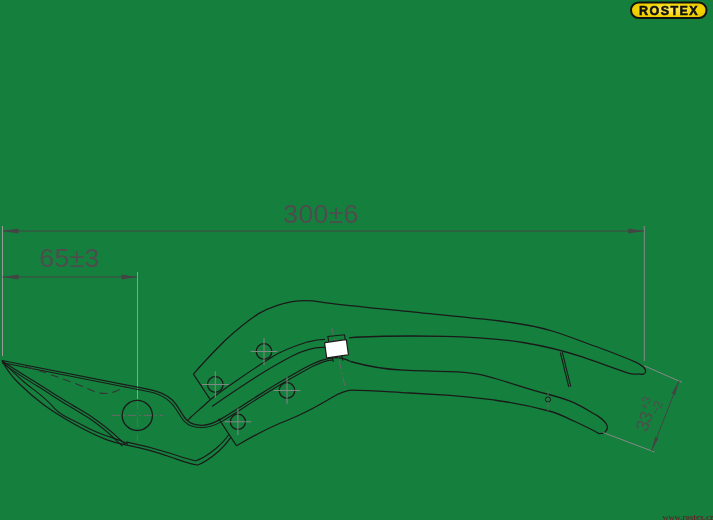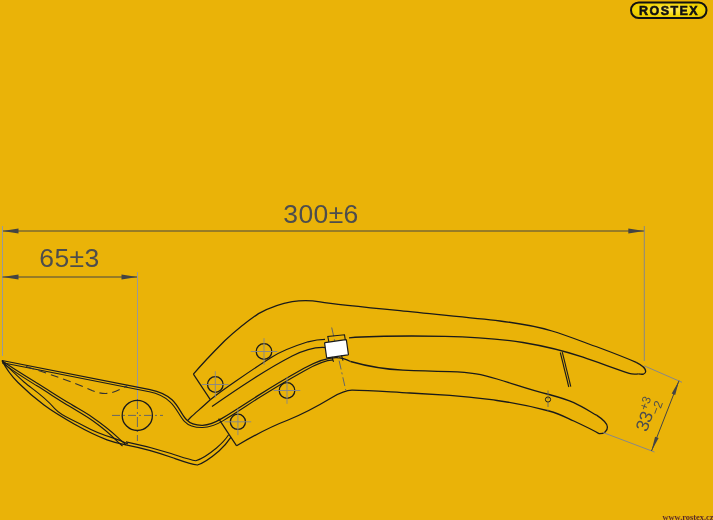--- a/index.html
+++ b/index.html
@@ -1,16 +1,16 @@
 <!DOCTYPE html>
 <html><head>
 <meta charset="utf-8">
 <style>
   html,body{margin:0;padding:0;background:#ffffff;}
-  .page{position:relative;width:713px;height:520px;background:#eab308;overflow:hidden;
+  .page{position:relative;width:713px;height:520px;background:#15803d;overflow:hidden;
         font-family:"Liberation Sans", sans-serif;}
   svg{position:absolute;left:0;top:0;}
 </style>
 </head>
 <body>
 <div class="page">
 <svg width="713" height="520" viewBox="0 0 713 520">
   <defs>
     <radialGradient id="logoy" cx="50%" cy="45%" r="75%">
       <stop offset="0%" stop-color="#ffe95e"></stop>

